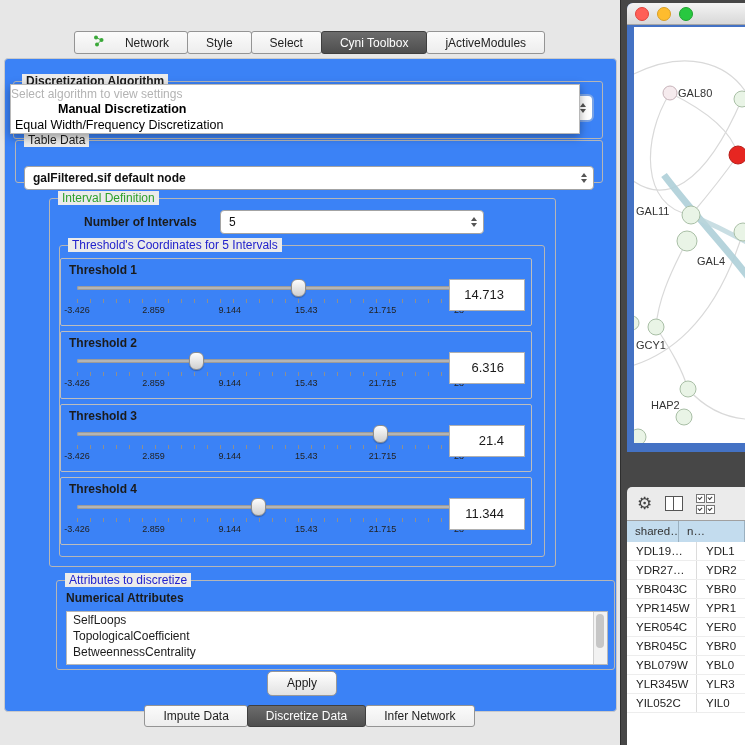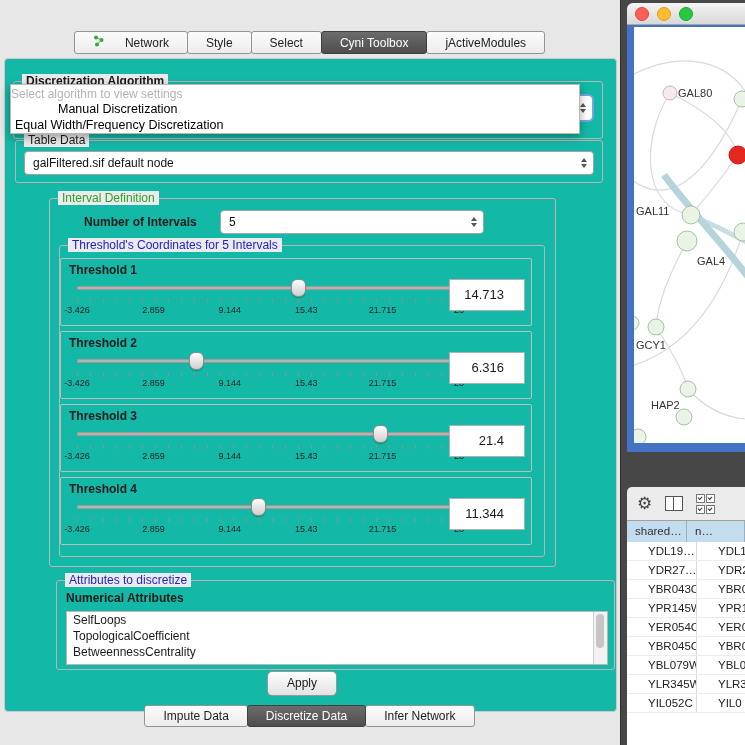--- a/index.html
+++ b/index.html
@@ -17,21 +17,21 @@
 
   
   .tabbar{position:absolute;left:0;width:620px;display:flex;justify-content:center;}
   .tabbar.top{top:31px;}
   .tabbar.bottom{top:705px;}
   .tab{display:flex;align-items:center;gap:21px;padding:3px 18px;background:linear-gradient(#fbfbfb,#ededed);
        border:1px solid #949494;margin-left:-1px;font-size:12px;color:#222;border-radius:3px;position:relative;}
   .tab.selected{background:linear-gradient(#6c6c6c,#4e4e4e);color:#fff;border-color:#3f3f3f;z-index:1;}
 
   
-  .panel-body{position:absolute;left:4px;top:58px;width:611px;height:652px;background:#14b8a6;
+  .panel-body{position:absolute;left:4px;top:58px;width:611px;height:652px;background:#3b82f6;
               border:1px solid #cacaca;border-radius:4px;}
 
   
   .groupbox{position:absolute;border:1px solid #b6b6b6;border-radius:3px;}
   .grouplabel{position:absolute;top:-8px;left:8px;background:#ebebeb;padding:0 4px;font-size:12px;color:#1b1b1b;white-space:nowrap;}
   .grouplabel.green{color:#2ea02c;}
   .grouplabel.blue{color:#2222cc;}
 
   
   .combo{position:absolute;background:#fff;border:1px solid #a3a3a3;border-radius:4px;display:flex;align-items:center;}
@@ -40,21 +40,21 @@
   .arrows i{width:0;height:0;border-left:3.5px solid transparent;border-right:3.5px solid transparent;}
   .arrows i.up{border-bottom:4px solid #555;}
   .arrows i.down{border-top:4px solid #555;}
   .combo.focus{border:2px solid #7aa3e5;border-radius:6px;}
 
   
   .popup{position:absolute;left:10px;top:84px;width:568px;height:48px;background:#fff;border:1px solid #b8b8b8;
          box-shadow:0 3px 9px rgba(0,0,0,.35);z-index:5;}
   .popup-hint{text-align:left;color:#b3b3b3;font-size:12px;padding-top:2px;height:14px;}
   .popup-item{font-size:12.5px;padding:1px 0 1px 4px;color:#000;}
-  .popup-item.bold{font-weight:normal;padding-left:47px;}
+  .popup-item.bold{font-weight:bold;padding-left:47px;}
 
   
   .th-panel{position:absolute;left:0;width:470px;height:66px;border:1px solid #bdbdbd;border-radius:2px;}
   .th-label{position:absolute;left:8px;top:4px;font-weight:bold;font-size:12px;}
   .slider{position:absolute;left:16px;right:72px;top:20px;height:18px;}
   .rail{position:absolute;left:0;right:0;top:7px;height:4px;background:#b4b4b4;border-radius:2px;box-shadow:inset 0 0 0 1px #9b9b9b;}
   .thumb{position:absolute;top:0;width:13px;height:16px;margin-left:-6px;background:linear-gradient(#fdfdfd,#cfcfcf);
          border:1px solid #8d8d8d;border-radius:6px 6px 7px 7px;box-shadow:0 1px 1px rgba(0,0,0,.25);}
   .ticks{position:absolute;left:16px;right:72px;top:40px;height:4px;
          background:repeating-linear-gradient(90deg,#8f8f8f 0 1px,transparent 1px 13px);}
@@ -96,25 +96,25 @@
   .tp-window{position:absolute;left:627px;top:487px;width:118px;height:258px;background:#ebebeb;border-radius:5px 0 0 0;overflow:hidden;}
   .tp-toolbar{position:absolute;left:0;top:0;right:0;height:33px;display:flex;align-items:center;gap:13px;padding-left:10px;}
   .gear{font-size:17px;color:#444;line-height:1;}
   .cols-icon{width:16px;height:13px;border:1.5px solid #555;background:linear-gradient(to right,#fff 0 7px,#555 7px 8.5px,#fff 8.5px);}
   .mini-checks{display:grid;grid-template-columns:8px 8px;grid-gap:2px;}
   .mini-checks span{width:7px;height:7px;border:1px solid #777;background:#fff;position:relative;}
   .mini-checks span::after{content:"";position:absolute;left:1px;top:1px;width:3px;height:2px;
             border-left:1.5px solid #333;border-bottom:1.5px solid #333;transform:rotate(-45deg);}
   .tp-header{position:absolute;left:0;top:33px;right:0;height:21px;display:flex;border-top:1px solid #a0a0a0;border-bottom:1px solid #a0a0a0;}
   .tp-hcell{background:#c3dcee;border-right:1px solid #9ab0c0;font-size:11.5px;color:#333;line-height:21px;padding-left:8px;box-sizing:border-box;}
-  .tp-hcell.c1{width:60px;}
+  .tp-hcell.c1{width:52px;}
   .tp-hcell.c2{flex:1;}
   .tp-rows{position:absolute;left:0;top:55px;right:0;bottom:0;background:#fff;}
   .tp-row{display:flex;height:18px;border-bottom:1px solid #ededed;}
-  .tp-cell{font-size:11.5px;line-height:18px;padding-left:21px;box-sizing:border-box;white-space:nowrap;overflow:hidden;color:#222;}
+  .tp-cell{font-size:11.5px;line-height:18px;padding-left:9px;box-sizing:border-box;white-space:nowrap;overflow:hidden;color:#222;}
   .tp-cell.c1{width:70px;border-right:1px solid #dcdcdc;}
   .tp-cell.c2{flex:1;}
 
   .bold{font-weight:bold;}
 </style>
 </head>
 <body>
 
 <div id="root">
 
@@ -155,21 +155,21 @@
           <span class="combo-text"></span>
           <span class="arrows">
               <i class="up"></i>
               <i class="down"></i>
             </span>
         </div>
       </div>
 
       <div class="groupbox" style="left:10px;top:81px;width:586px;height:41px;">
         <span class="grouplabel">Table Data</span>
-        <div class="combo" style="left:8px;top:10px;width:568px;height:22px;">
+        <div class="combo" style="left:8px;top:25px;width:568px;height:22px;font-weight:bold;">
           <span class="combo-text">galFiltered.sif default node</span>
           <span class="arrows">
               <i class="up"></i>
               <i class="down"></i>
             </span>
         </div>
       </div>
 
       <div class="groupbox" style="left:44px;top:139px;width:505px;height:367px;">
         <span class="grouplabel green">Interval Definition</span>

